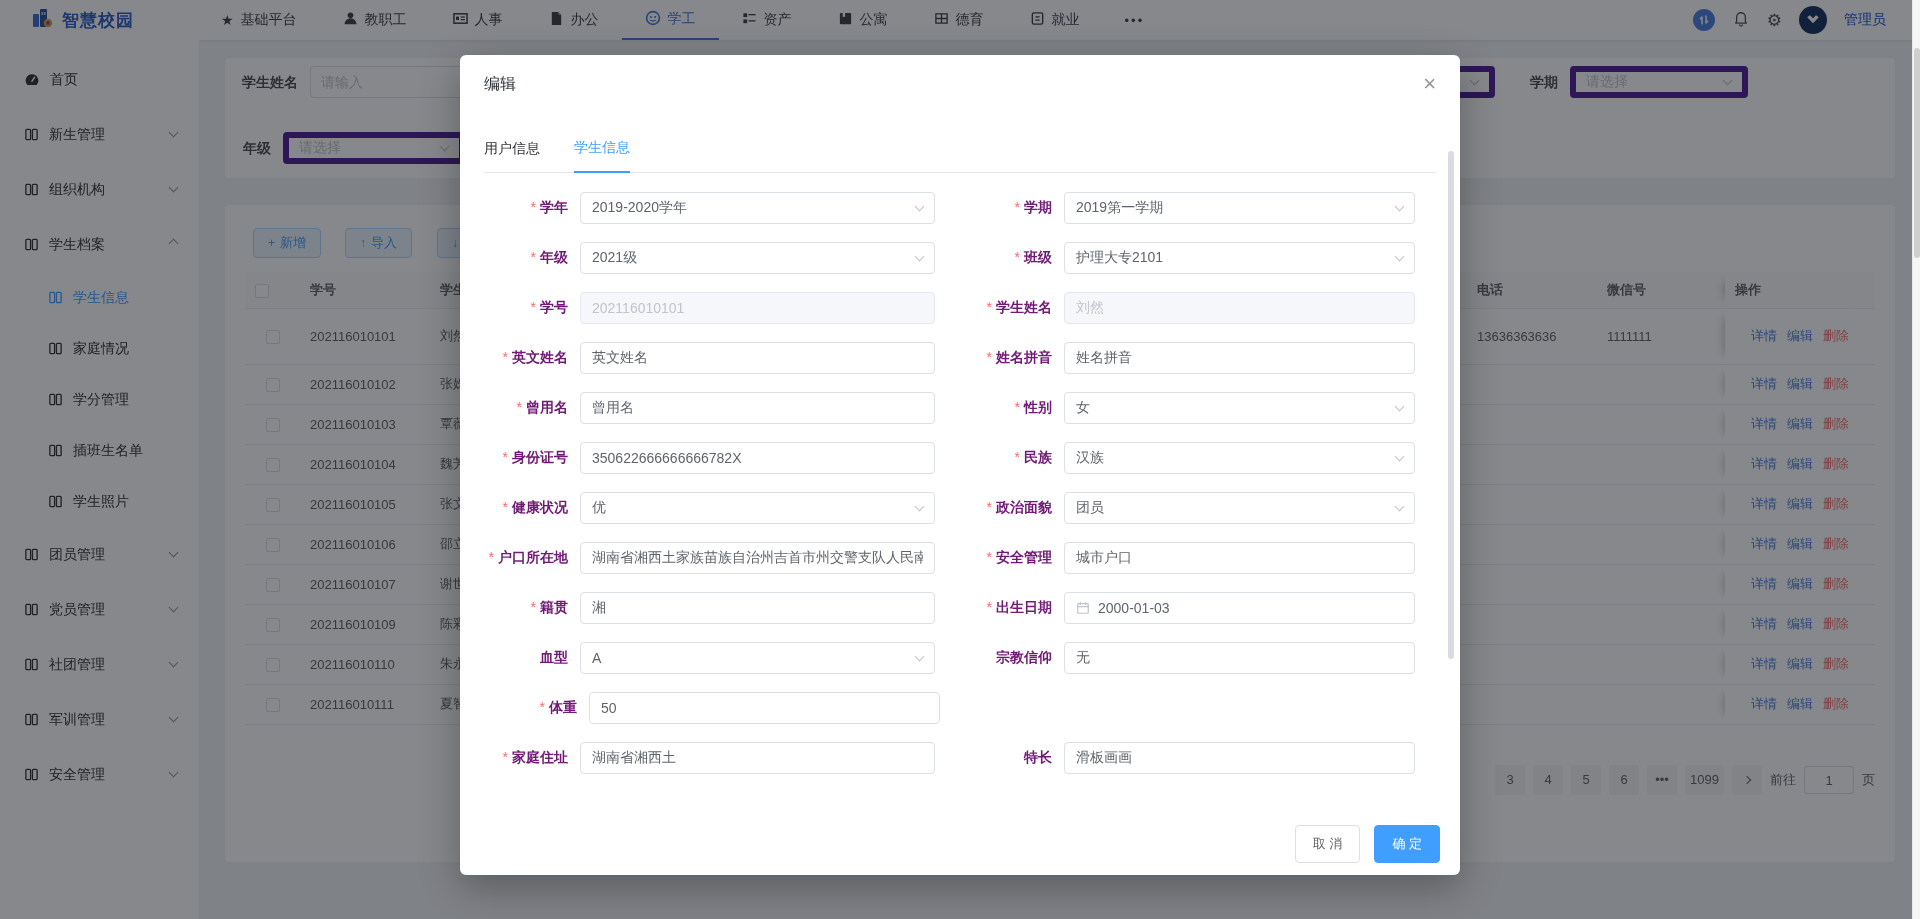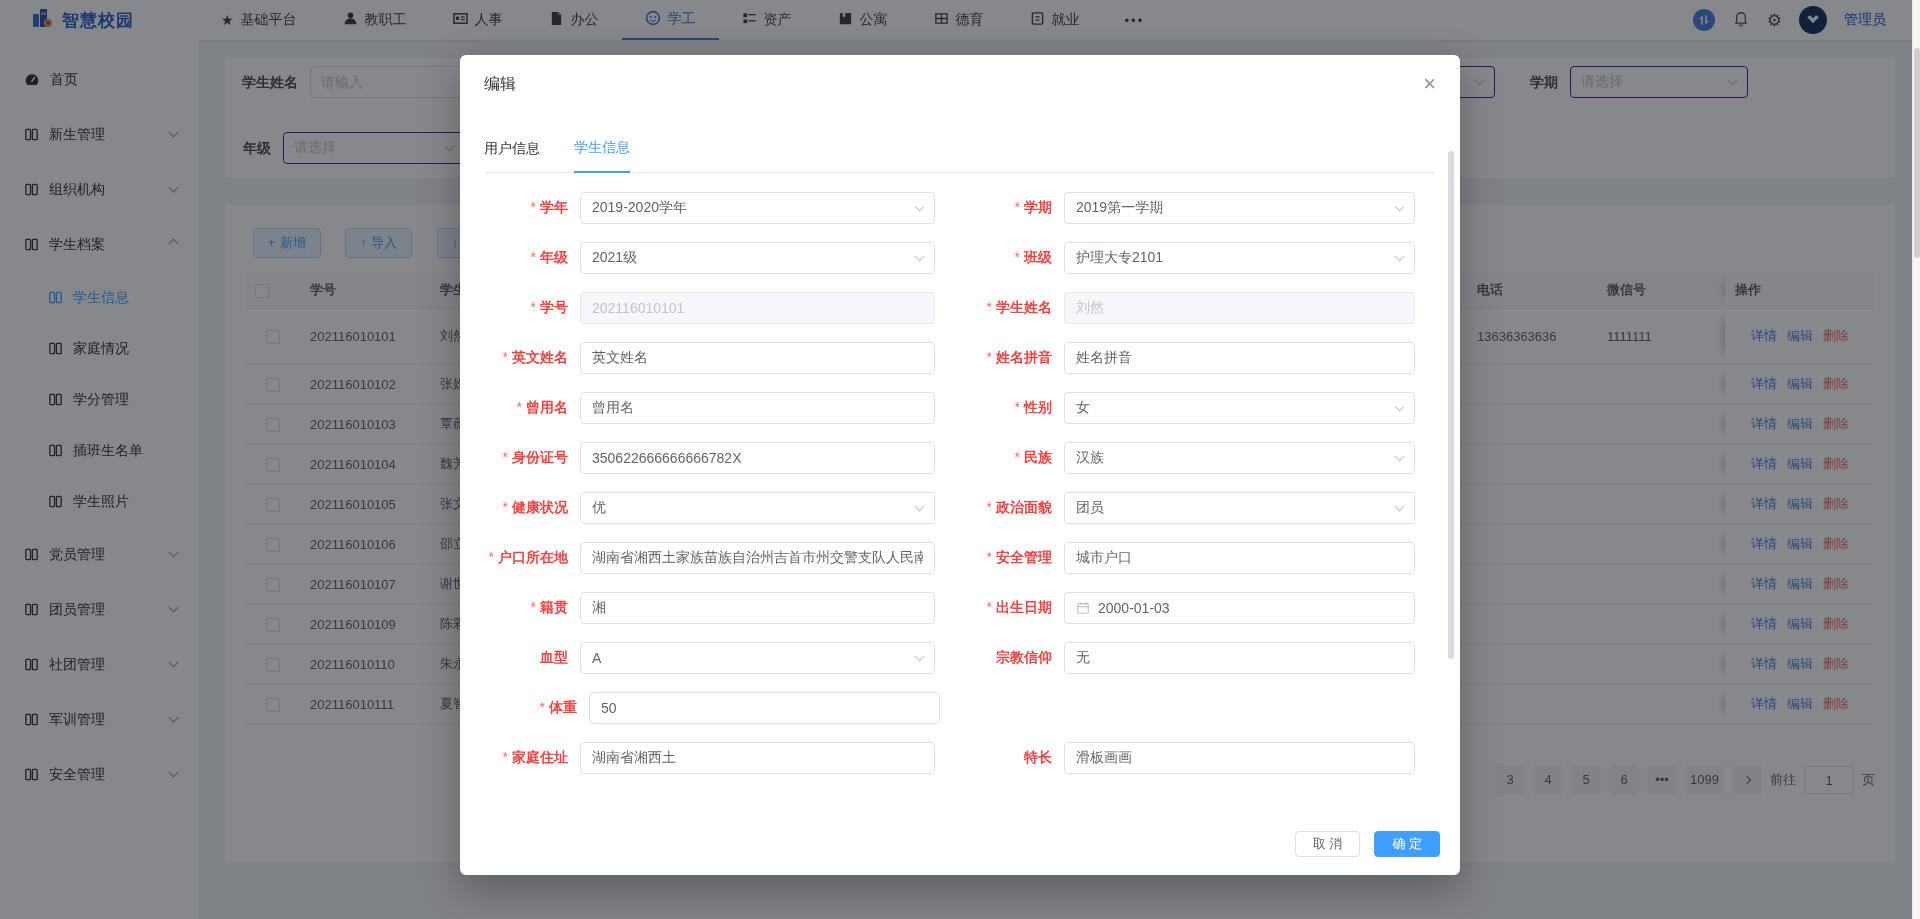--- a/index.html
+++ b/index.html
@@ -32,21 +32,21 @@
   .cv.down { transform:rotate(45deg); }
   .cv.up { transform:rotate(-135deg); }
   .side-item .cv { position:absolute; right:22px; top:50%; margin-top:-5px; }
   .side-item .cv.down { margin-top:-6px; }
 
   
   .filter-card { position:absolute; left:225px; top:58px; width:1670px; height:120px; background:#fff; border-radius:4px; }
   .flt-label { position:absolute; height:32px; line-height:32px; font-size:14px; font-weight:700; color:#4a4d53; }
   .flt-input { position:absolute; height:32px; border:1px solid #dcdfe6; border-radius:4px; font-size:14px; color:#606266; padding:0 10px; outline:none; background:#fff; font-family:"Liberation Sans",sans-serif; }
   .flt-input::placeholder { color:#c0c4cc; }
-  .flt-select { position:absolute; height:32px; border:1px solid #4c1d95; border-radius:4px; background:#fff; display:flex; align-items:center; padding:0 28px 0 10px; font-size:14px; color:#c0c4cc; cursor:pointer; }
+  .flt-select { position:absolute; height:32px; border:6px solid #4c1d95; border-radius:4px; background:#fff; display:flex; align-items:center; padding:0 28px 0 10px; font-size:14px; color:#c0c4cc; cursor:pointer; }
   .flt-select .cv { position:absolute; right:11px; top:50%; margin-top:-5px; border-color:#c0c4cc; }
 
   .table-card { position:absolute; left:225px; top:205px; width:1670px; height:657px; background:#fff; border-radius:4px; }
   .btn-plain { position:absolute; height:30px; display:inline-flex; align-items:center; gap:5px; padding:0 14px; background:#ecf5ff; border:1px solid #b3d8ff; color:#409eff; border-radius:4px; font-size:13px; cursor:pointer; }
   .btn-plain .glyph { font-size:12px; }
 
   table.grid { position:absolute; left:20px; top:67px; width:1630px; border-collapse:collapse; table-layout:fixed; }
   table.grid th { height:36px; background:#fafafa; color:#5f6368; font-weight:700; font-size:13px; text-align:left; padding:0 10px; border-bottom:1px solid #ebeef5; }
   table.grid td { height:40px; font-size:13px; color:#606266; padding:0 10px; border-bottom:1px solid #ebeef5; background:#fff; }
   table.grid tr.tall td { height:56px; }
@@ -73,36 +73,36 @@
   .m-title { font-size:16px; color:#2b2f36; }
   .m-close { font-size:22px; color:#909399; cursor:pointer; line-height:1; }
   .m-tabs { margin:0 24px; border-bottom:1px solid #e4e7ed; display:flex; gap:34px; height:60px; align-items:flex-end; }
   .m-tab { padding-bottom:14px; font-size:14px; color:#303133; cursor:pointer; }
   .m-tab.active { color:#409eff; border-bottom:2px solid #409eff; margin-bottom:-1px; }
   .m-scroll { position:absolute; right:6px; top:96px; width:6px; height:508px; background:#d8dbe0; border-radius:3px; }
 
   .m-form { padding-top:10px; }
   .f-row { display:flex; align-items:center; height:50px; }
   .fg { display:flex; align-items:center; }
-  .lab { text-align:right; font-size:14px; color:#ef4444; padding-right:12px; font-weight:700; }
+  .lab { text-align:right; font-size:14px; color:#701a75; padding-right:12px; font-weight:700; }
   .fg.l .lab { width:120px; }
   .fg.r .lab { width:129px; }
   .lab.req::before { content:"*"; color:#f56c6c; margin-right:4px; font-weight:400; }
   .ctrl { height:32px; border:1px solid #dcdfe6; border-radius:4px; display:flex; align-items:center; padding:0 11px; font-size:14px; color:#5f646c; background:#fff; position:relative; }
   .fg.l .ctrl { width:355px; }
   .fg.r .ctrl { width:351px; }
   input.ctrl { outline:none; font-family:"Liberation Sans",sans-serif; }
   .ctrl.disabled { background:#f5f7fa; color:#c0c4cc; border-color:#e4e7ed; }
   .ctrl.sel { cursor:pointer; }
   .ctrl.sel .cv { position:absolute; right:11px; top:50%; margin-top:-5px; border-color:#c0c4cc; }
   .ctrl .val { white-space:nowrap; overflow:hidden; text-overflow:clip; padding-right:14px; }
   .ctrl.date .cal { display:flex; margin-right:8px; }
 
   .m-footer { position:absolute; bottom:0; left:0; right:0; height:62px; display:flex; justify-content:flex-end; align-items:center; gap:14px; padding:0 20px; }
-  .btn { height:26px; padding:0 17px; border-radius:4px; font-size:13px; cursor:pointer; font-family:"Liberation Sans",sans-serif; }
+  .btn { height:38px; padding:0 17px; border-radius:4px; font-size:13px; cursor:pointer; font-family:"Liberation Sans",sans-serif; }
   .btn-cancel { background:#fff; border:1px solid #dcdfe6; color:#606266; }
   .btn-primary { background:#409eff; border:1px solid #409eff; color:#fff; }
 </style>
 </head>
 <body>
 
 <header class="topnav">
   <div class="logo">
     <span><svg width="24" height="24" viewBox="0 0 24 24">
           <rect x="3" y="8" width="6" height="13" rx="1" fill="#3a6ad4"></rect>
@@ -289,31 +289,31 @@
       </span>
     <span>学生照片</span>
   </div>
   <div class="side-item">
     <span class="sicon">
         <svg width="15" height="15" viewBox="0 0 16 16">
           <rect x="2" y="2.5" width="5" height="11" rx="1" fill="none" stroke="currentColor" stroke-width="1.4"></rect>
           <rect x="9" y="2.5" width="5" height="11" rx="1" fill="none" stroke="currentColor" stroke-width="1.4"></rect>
         </svg>
       </span>
+    <span>团员管理</span>
+    <span class="cv down"></span>
+  </div>
+  <div class="side-item">
+    <span class="sicon">
+        <svg width="15" height="15" viewBox="0 0 16 16">
+          <rect x="2" y="2.5" width="5" height="11" rx="1" fill="none" stroke="currentColor" stroke-width="1.4"></rect>
+          <rect x="9" y="2.5" width="5" height="11" rx="1" fill="none" stroke="currentColor" stroke-width="1.4"></rect>
+        </svg>
+      </span>
     <span>党员管理</span>
-    <span class="cv down"></span>
-  </div>
-  <div class="side-item">
-    <span class="sicon">
-        <svg width="15" height="15" viewBox="0 0 16 16">
-          <rect x="2" y="2.5" width="5" height="11" rx="1" fill="none" stroke="currentColor" stroke-width="1.4"></rect>
-          <rect x="9" y="2.5" width="5" height="11" rx="1" fill="none" stroke="currentColor" stroke-width="1.4"></rect>
-        </svg>
-      </span>
-    <span>团员管理</span>
     <span class="cv down"></span>
   </div>
   <div class="side-item">
     <span class="sicon">
         <svg width="15" height="15" viewBox="0 0 16 16">
           <rect x="2" y="2.5" width="5" height="11" rx="1" fill="none" stroke="currentColor" stroke-width="1.4"></rect>
           <rect x="9" y="2.5" width="5" height="11" rx="1" fill="none" stroke="currentColor" stroke-width="1.4"></rect>
         </svg>
       </span>
     <span>社团管理</span>

